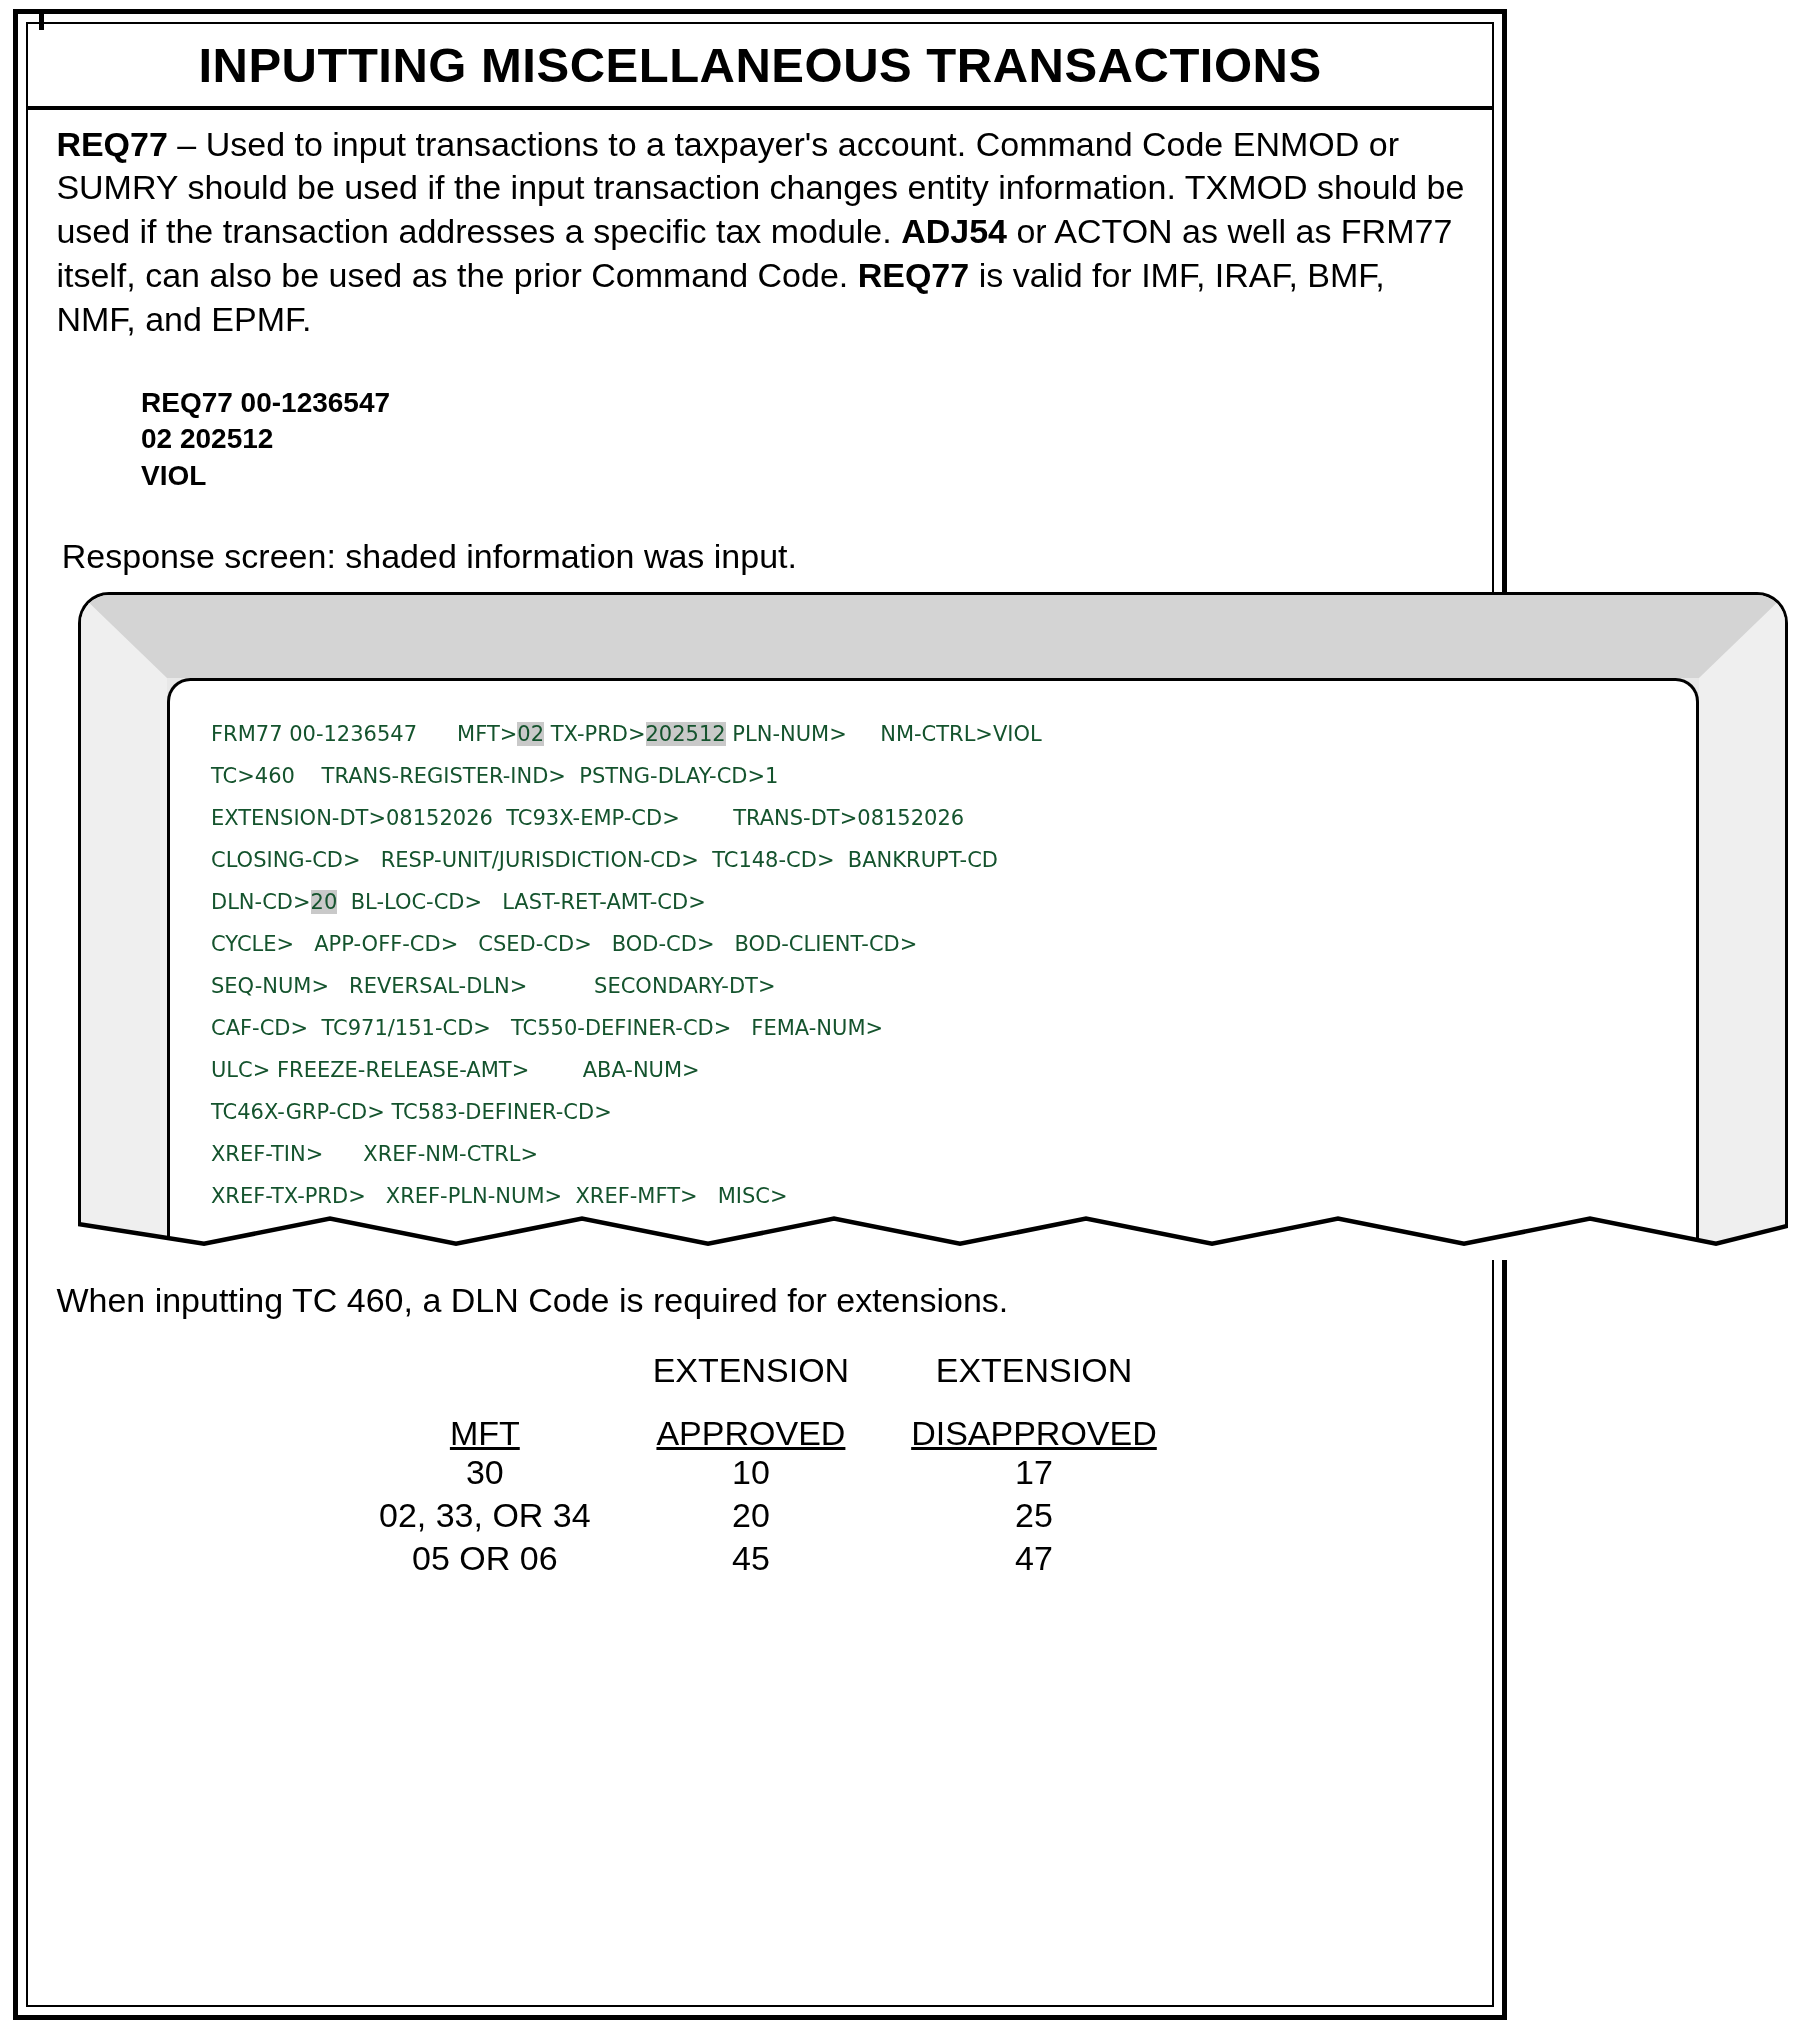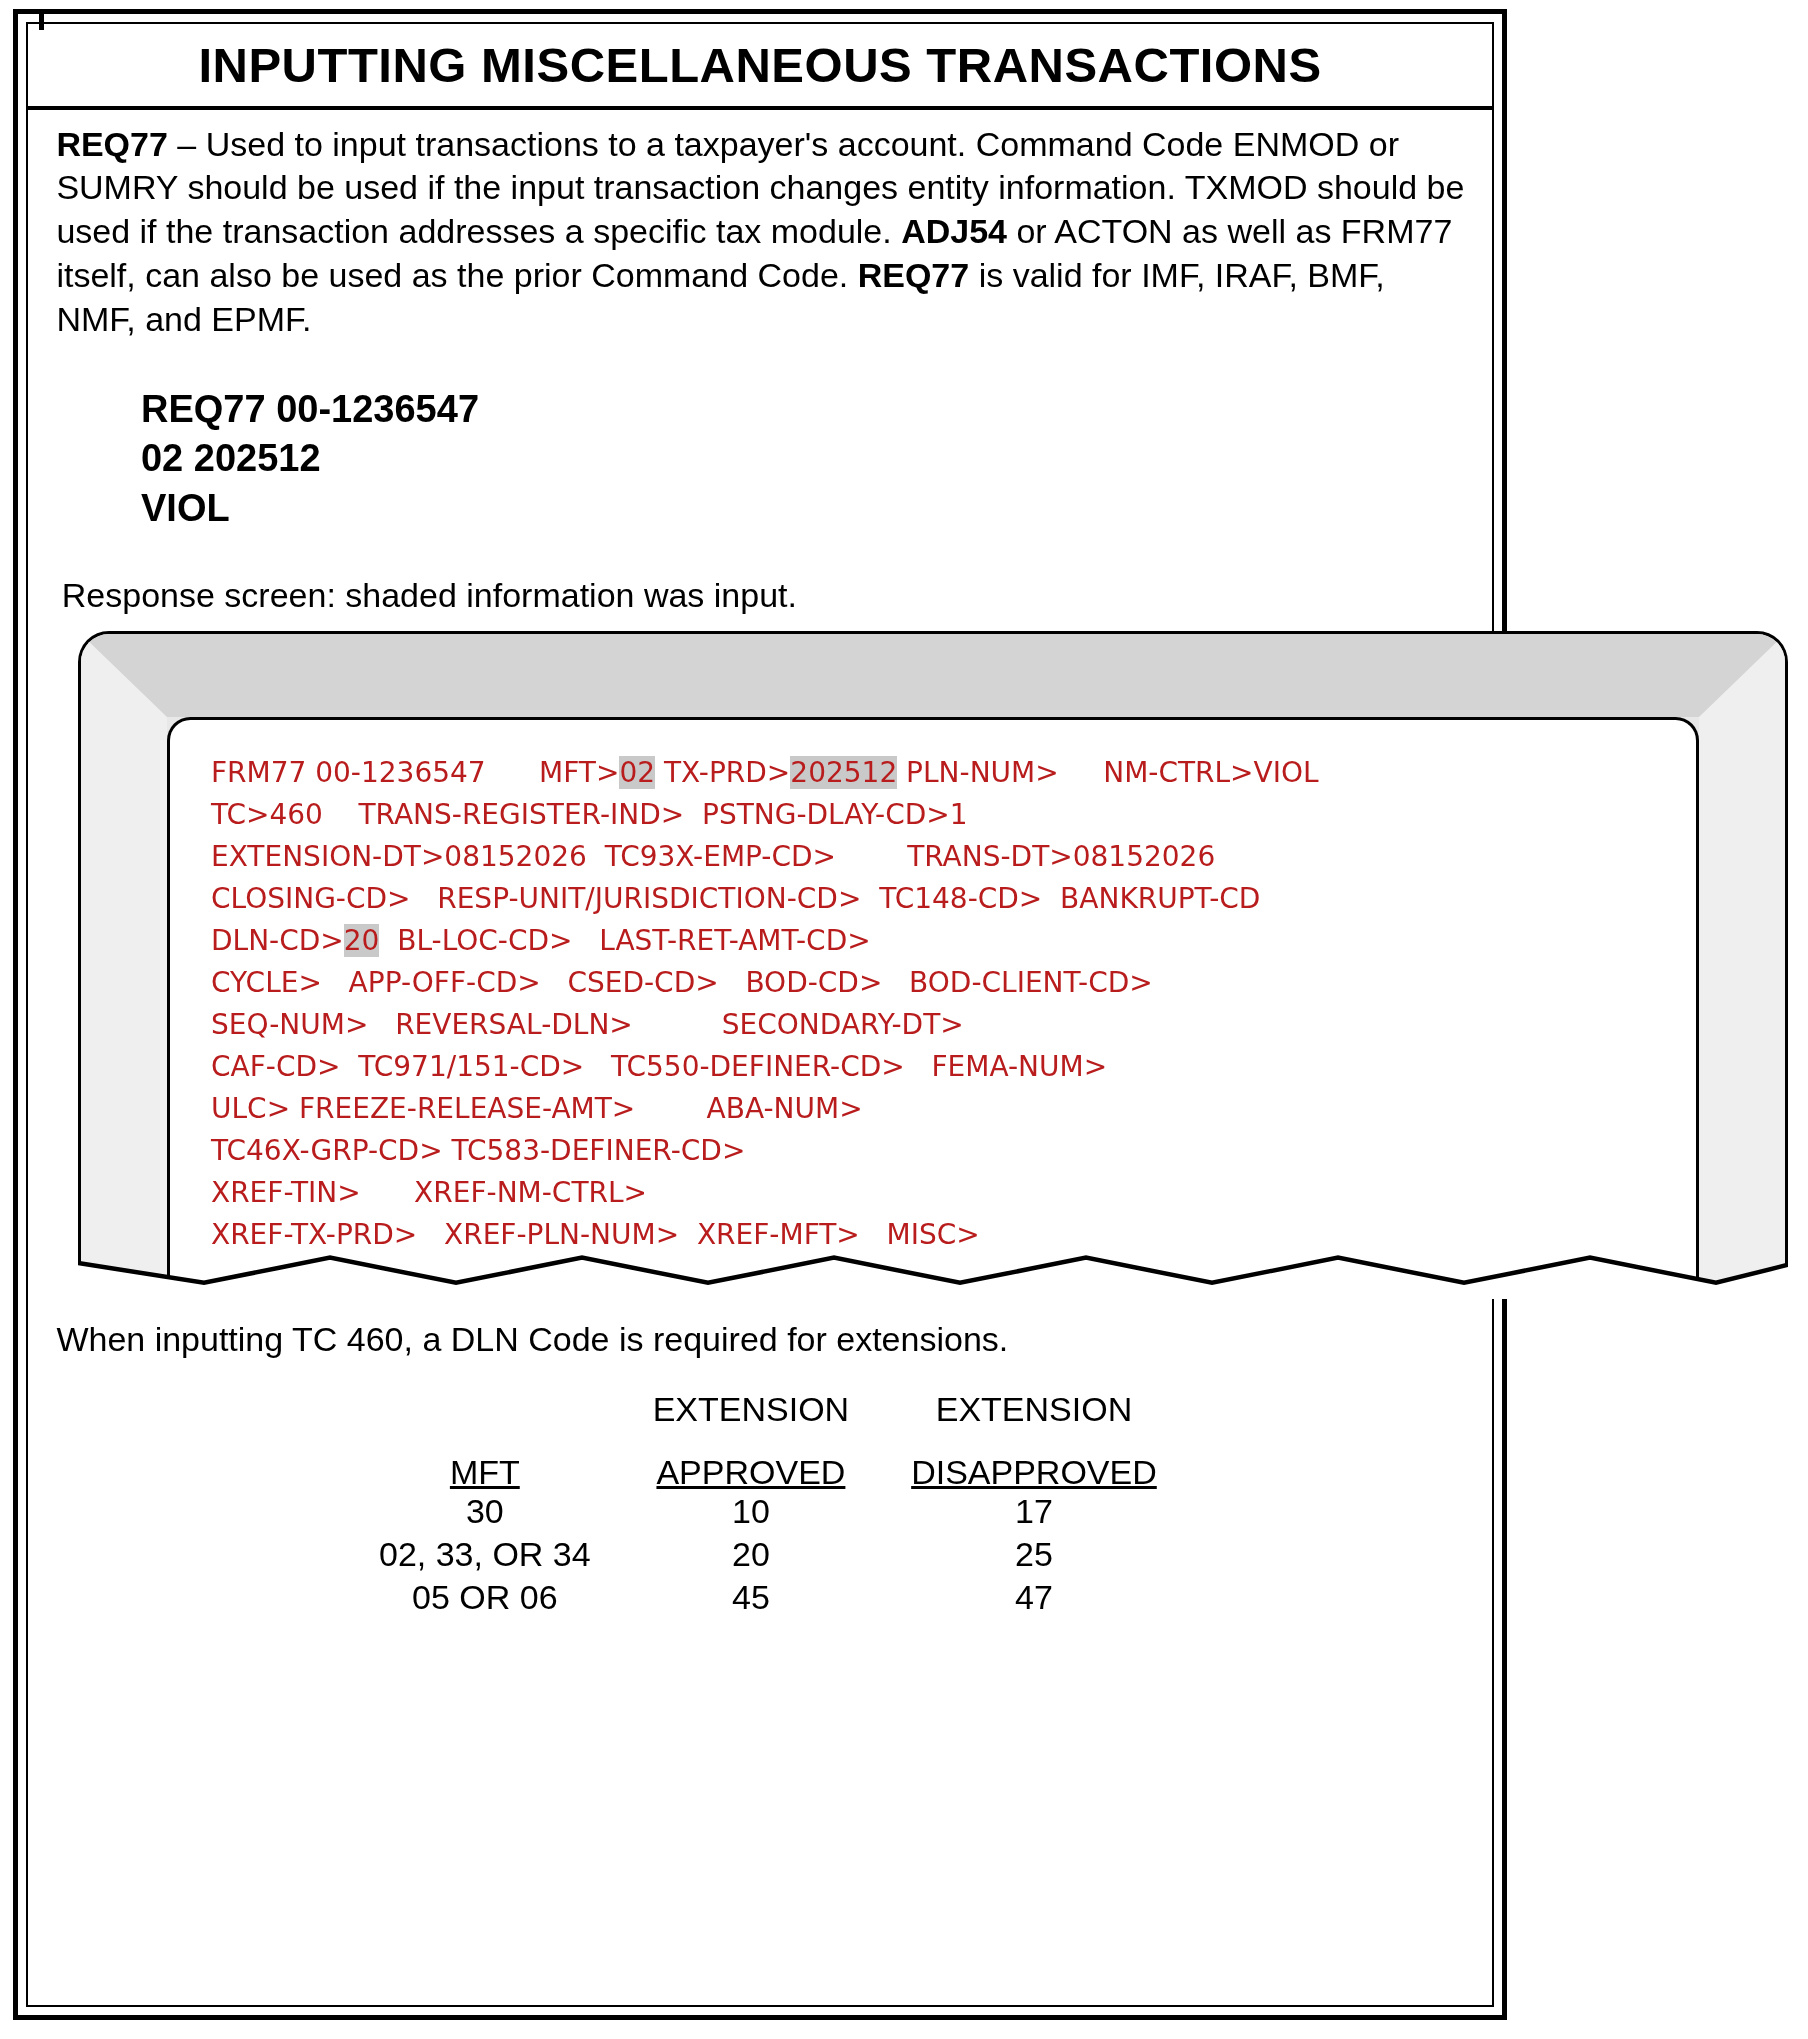--- a/index.html
+++ b/index.html
@@ -93,21 +93,21 @@
   }
 
   .used-line {
     font-size: 34px;
     margin-top: 43px;
     margin-left: 10.8px;
   }
   .used-line b { font-weight: bold; }
 
   .cmd-block {
-    font-size: 38px;
+    font-size: 28px;
     font-weight: bold;
     margin-top: 43px;
     margin-left: 90px;
     line-height: 1.30;
   }
 
   .response-line {
     font-size: 34px;
     margin-top: 43px;
     margin-left: 10.8px;
@@ -173,24 +173,24 @@
     background: #fff;
     border: 3.6px solid #000;
     border-bottom: none;
     border-radius: 23.4px 23.4px 0 0;
     box-sizing: border-box;
     overflow: hidden;
   }
   .screen-text {
     padding: 32px 0 0 41px;
     font-family: "DejaVu Sans", sans-serif;
-    font-size: 28px;
+    font-size: 21px;
     line-height: 42px;
     white-space: pre;
-    color: #b91c1c;
+    color: #14532d;
   }
   .hl {
     background: #c9c9c9;
   }
   
   .tear {
     position: absolute;
     left: 0;
     bottom: -1.8px;
     width: 1710px;

